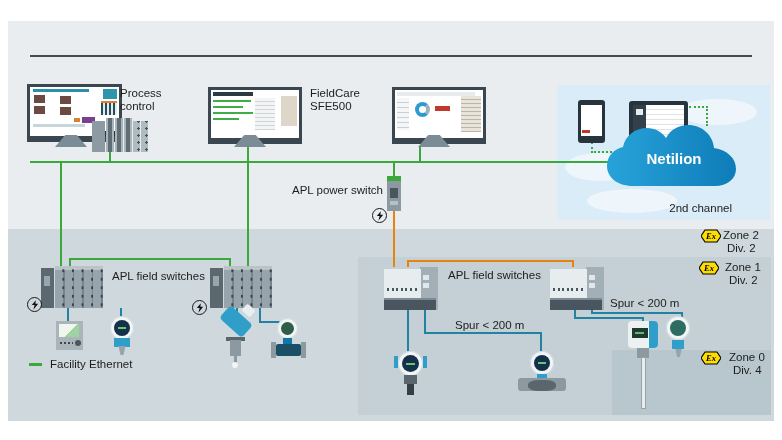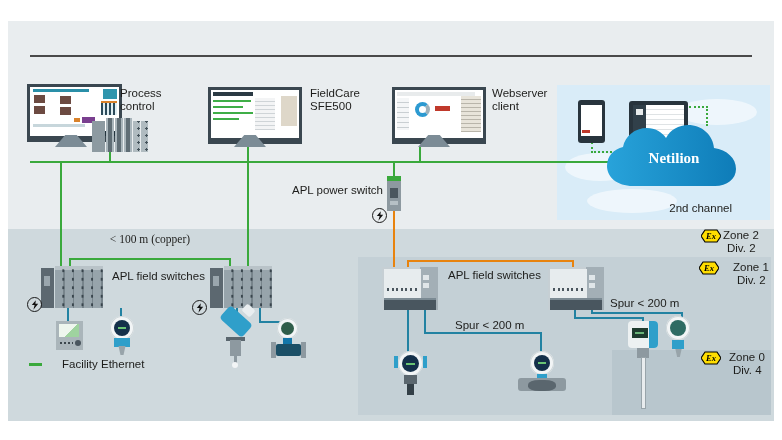--- a/index.html
+++ b/index.html
@@ -11,21 +11,21 @@
   .zone2{left:8px;top:229px;width:766px;height:192px;background:#cfd9dd;}
   .zone1{left:358px;top:257px;width:413px;height:158px;background:#c4d0d6;}
   .zone0{left:612px;top:350px;width:159px;height:65px;background:#b8c6cd;}
   .netbox{left:557px;top:85px;width:213px;height:135px;background:#d9ecf8;}
   .netbox .puff{position:absolute;background:#fff;opacity:.55;border-radius:50%;}
   
   .title{left:30px;top:29px;font-size:15.5px;font-weight:bold;color:#111;}
   .rule{left:30px;top:55px;width:722px;height:2px;background:#4a4a4a;}
   
   .lbl{font-size:11.5px;line-height:13px;color:#1d1d1b;white-space:nowrap;}
-  .ctr{text-align:center;font-family:Liberation Serif, serif;}
+  .ctr{text-align:center;}
   .rt{text-align:right;}
   
   .hl,.vl{position:absolute;}
   .green{background:#3aa93c;} .orange{background:#e8830e;} .blue{background:#2282a2;}
   .dotv{border-left:2px dotted #3aa93c;width:0;} .doth{border-top:2px dotted #3aa93c;height:0;}
   
   .monitor{border:3px solid #3a4750;border-bottom:6px solid #3a4750;background:#fff;}
   .stand{background:#7c8c96;clip-path:polygon(32% 0,68% 0,100% 100%,0 100%);}
   .mi{position:absolute;}
   
@@ -157,24 +157,20 @@
   </div>
 
   <div class="abs monitor" style="left:392px;top:87px;width:88px;height:48px;">
     <div class="mi" style="left:2px;top:2px;width:78px;height:4px;background:#e8ebec;"></div>
     <div class="mi" style="left:2px;top:8px;width:12px;height:32px;background:repeating-linear-gradient(#f4f6f7 0 4px,#c9cfd2 4px 5px);"></div>
     <div class="mi" style="left:20px;top:12px;width:15px;height:15px;border-radius:50%;border:4px solid #2d9ad1;border-right-color:#9fb1ba;box-sizing:border-box;"></div>
     <div class="mi" style="left:40px;top:16px;width:15px;height:5px;background:#c0392b;"></div>
     <div class="mi" style="right:2px;top:6px;width:20px;height:36px;background:repeating-linear-gradient(#e8e4da 0 3px,#b9b5aa 3px 4px);"></div>
   </div>
   <div class="abs stand" style="left:418px;top:135px;width:32px;height:12px;"></div>
-  <div class="abs lbl" style="left:492px;top:87px;">
-    <div>Webserver</div>
-    <div>client</div>
-  </div>
 
   <div class="abs" style="left:578px;top:100px;width:27px;height:43px;background:#28343d;border-radius:3px;">
     <div class="mi" style="left:3px;top:5px;width:21px;height:31px;background:#fff;"></div>
     <div class="mi" style="left:4px;top:30px;width:8px;height:3px;background:#c0392b;"></div>
   </div>
   <div class="abs" style="left:629px;top:101px;width:59px;height:41px;background:#28343d;border-radius:3px;">
     <div class="mi" style="left:4px;top:4px;width:51px;height:33px;background:repeating-linear-gradient(#fff 0 4px,#dfe3e5 4px 5px);"></div>
     <div class="mi" style="left:4px;top:4px;width:13px;height:33px;background:#31404a;"></div>
     <div class="mi" style="left:7px;top:8px;width:7px;height:6px;background:#e8ebec;"></div>
   </div>
@@ -195,21 +191,20 @@
     <div class="mi" style="left:0;top:0;width:14px;height:5px;background:#3aa93c;"></div>
     <div class="mi" style="left:3px;top:12px;width:8px;height:10px;background:#4a565e;"></div>
     <div class="mi" style="left:3px;top:25px;width:8px;height:4px;background:#b6c0c5;"></div>
   </div>
   <div class="abs pwr" style="left:372px;top:208px;">
     <svg width="8" height="10" viewBox="0 0 10 12">
         <path d="M6 0 L1 6 L4.5 6 L3 12 L9 4.5 L5.5 4.5 Z" fill="#111"></path>
       </svg>
   </div>
 
-  <div class="abs lbl ctr" style="left:75px;top:233px;width:150px;">&lt; 100 m (copper)</div>
   <div class="abs lbl" style="left:112px;top:270px;">APL field switches</div>
 
   <div class="abs rack" style="left:41px;top:266px;">
     <div class="lm">
         <i></i>
       </div>
     <div class="slats"></div>
   </div>
   <div class="abs rack" style="left:210px;top:266px;">
     <div class="lm">
@@ -249,21 +244,21 @@
 
   <div class="abs head" style="left:277px;top:318px;width:21px;height:21px;">
     <div class="disp" style="left:4px;top:4px;width:13px;height:13px;background:#2f5d4a;"></div>
   </div>
   <div class="abs" style="left:283px;top:338px;width:9px;height:7px;background:#1376a8;"></div>
   <div class="abs gray" style="left:271px;top:342px;width:5px;height:16px;"></div>
   <div class="abs gray" style="left:301px;top:342px;width:5px;height:16px;"></div>
   <div class="abs" style="left:276px;top:344px;width:25px;height:12px;background:#1b4f66;border-radius:2px;"></div>
 
   <div class="abs" style="left:29px;top:358px;">
-    <div style="display:flex;gap:20px;margin-bottom:1px;">
+    <div style="display:flex;gap:8px;margin-bottom:1px;">
       <div class="legend-dash green"></div>
       <div class="lbl">Facility Ethernet</div>
     </div>
   </div>
 
   <div class="abs lbl" style="left:448px;top:269px;">APL field switches</div>
 
   <div class="abs fsbox" style="left:382px;top:267px;">
     <div class="pnl"></div>
     <div class="dots"></div>
@@ -322,21 +317,21 @@
     <div class="lbl" style="margin-left:2px;">
       <div>Zone 2</div>
       <div style="padding-left:4px;">Div. 2</div>
     </div>
   </div>
   <div class="abs exwrap" style="left:699px;top:261px;">
     <svg width="20" height="14" viewBox="0 0 20 14">
       <polygon points="0,7 4,1 16,1 20,7 16,13 4,13" fill="#ffdd00" stroke="#000" stroke-width="1.2"></polygon>
       <text x="10" y="10" font-size="8.5" font-style="italic" font-weight="bold" text-anchor="middle" font-family="Liberation Serif, serif">Ex</text>
     </svg>
-    <div class="lbl" style="margin-left:14px;">
+    <div class="lbl" style="margin-left:6px;">
       <div>Zone 1</div>
       <div style="padding-left:4px;">Div. 2</div>
     </div>
   </div>
   <div class="abs exwrap" style="left:701px;top:351px;">
     <svg width="20" height="14" viewBox="0 0 20 14">
       <polygon points="0,7 4,1 16,1 20,7 16,13 4,13" fill="#ffdd00" stroke="#000" stroke-width="1.2"></polygon>
       <text x="10" y="10" font-size="8.5" font-style="italic" font-weight="bold" text-anchor="middle" font-family="Liberation Serif, serif">Ex</text>
     </svg>
     <div class="lbl" style="margin-left:8px;">

